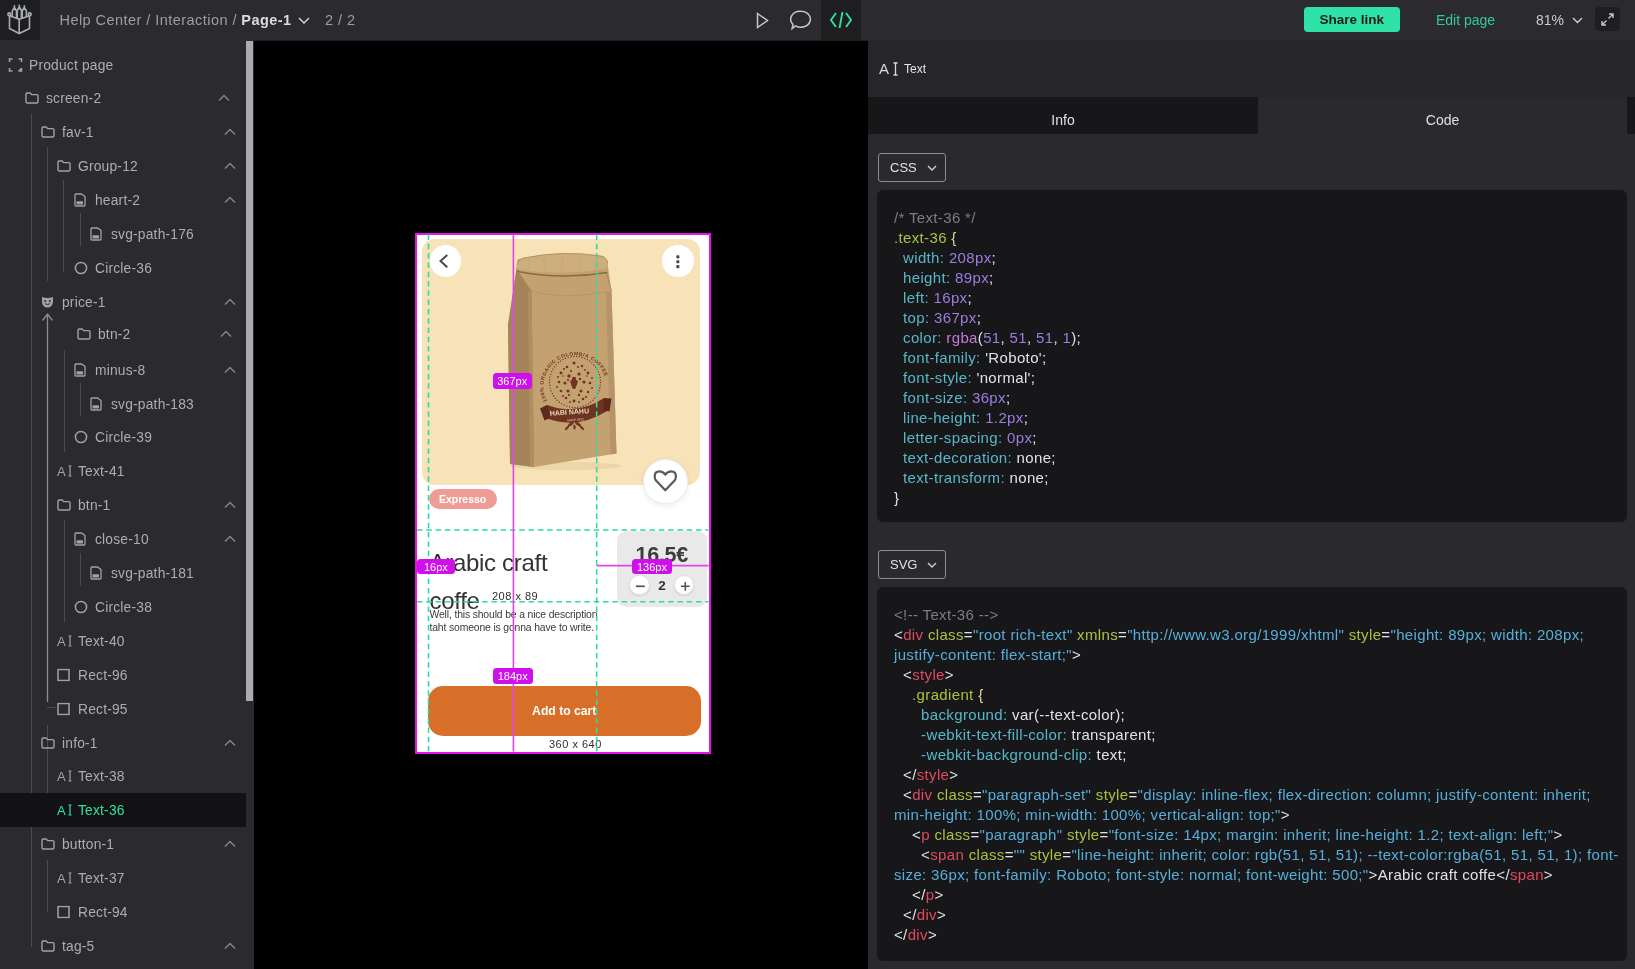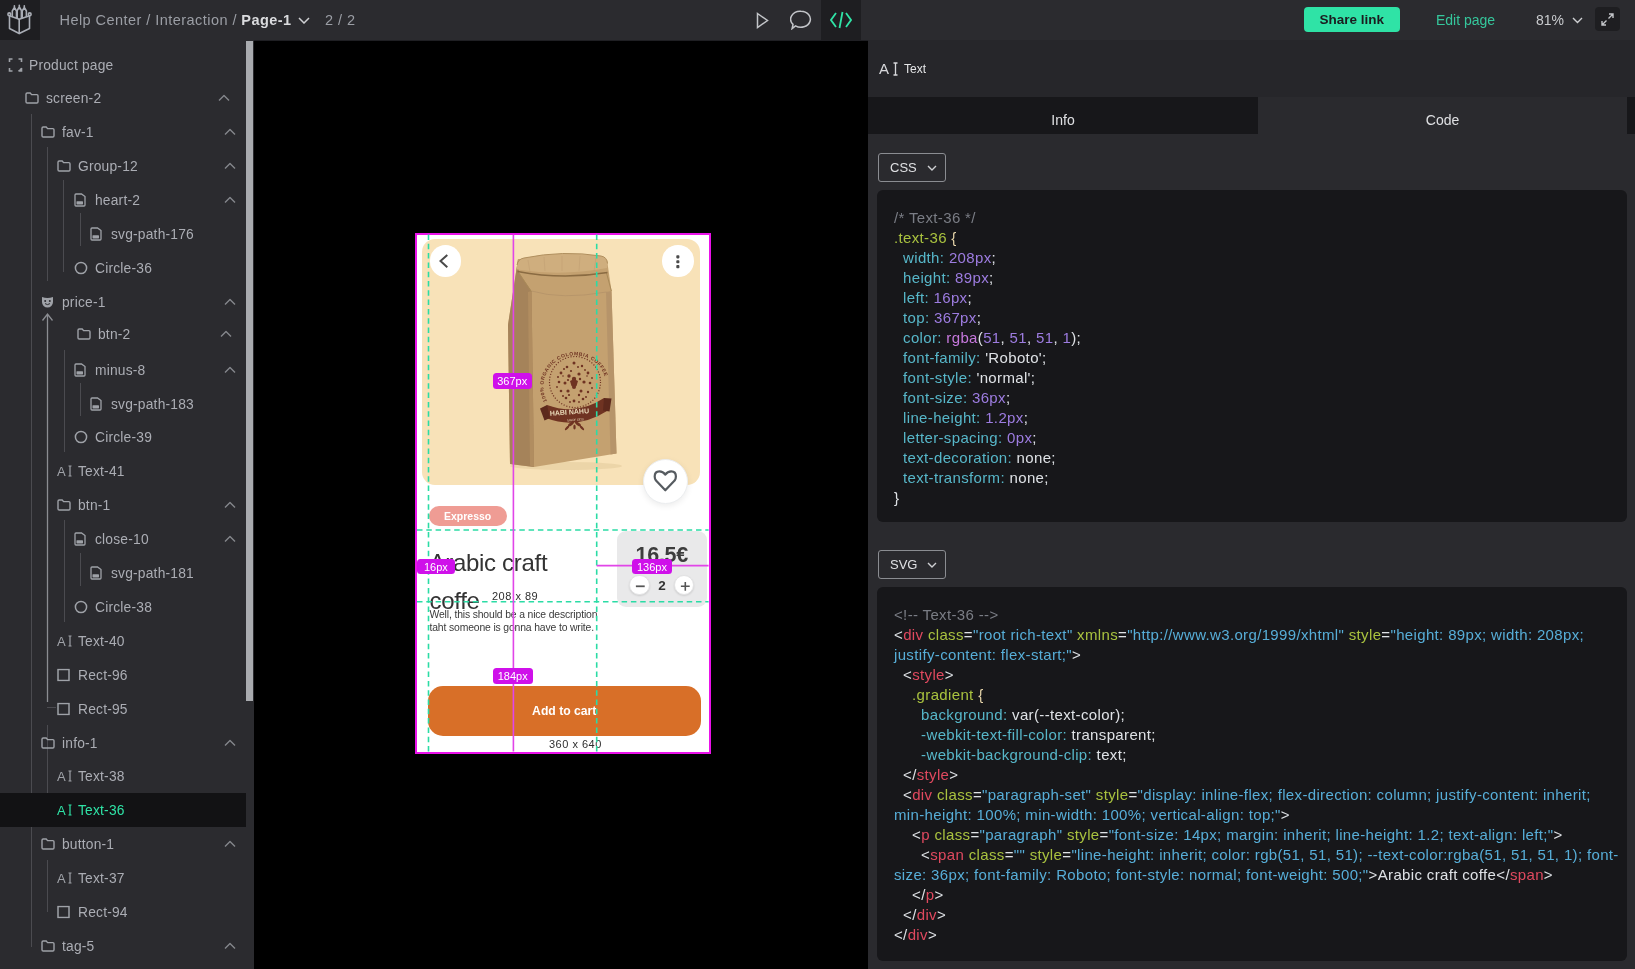--- a/index.html
+++ b/index.html
@@ -375,21 +375,21 @@
         <g fill="#4a4a4a">
           <rect x="14.3" y="10.3" width="3.1" height="3.1" rx="0.8"></rect>
           <rect x="14.3" y="15.2" width="3.1" height="3.1" rx="0.8"></rect>
           <rect x="14.3" y="20.1" width="3.1" height="3.1" rx="0.8"></rect>
         </g>
       </svg></div>
   <div style="position:absolute;left:226.1px;top:224.9px;width:45px;height:45px;border-radius:50%;background:#fff;border:1px solid #eceef0;box-shadow:0 2px 6px rgba(0,0,0,.08)">
     <svg width="43" height="43" viewBox="0 0 43 43">
         <path d="M21.3 30.3 L12 20.6 Q10.7 18.7 10.7 16.4 Q10.7 11.4 15.4 11.4 Q19 11.4 21.3 14.7 Q23.6 11.4 27.2 11.4 Q31.9 11.4 31.9 16.4 Q31.9 18.7 30.6 20.6 Z" fill="none" stroke="#565b60" stroke-width="2.2" stroke-linejoin="round"></path>
       </svg></div>
-  <div style="position:absolute;left:11.6px;top:271px;width:78px;height:20px;border-radius:10px;background:#ef9c94;color:#fff;font-size:10.5px;font-weight:bold;display:flex;align-items:center;justify-content:center">Expresso</div>
+  <div style="position:absolute;left:11.6px;top:254px;width:68px;height:20px;border-radius:10px;background:#ef9c94;color:#fff;font-size:10.5px;font-weight:bold;display:flex;align-items:center;justify-content:center">Expresso</div>
   <div style="position:absolute;left:12.5px;top:309px;font-size:24px;line-height:38.6px;font-weight:normal;color:#333;letter-spacing:-.3px">Arabic craft<br>coffe</div>
   <div style="position:absolute;left:75px;top:355.5px;font-size:11px;color:#2e2e2e;letter-spacing:.5px">208 x 89</div>
   <div style="position:absolute;left:200px;top:296.8px;width:89.5px;height:76px;background:#e9e9ea;border-radius:9px"></div>
   <div style="position:absolute;left:200px;top:308.5px;width:89.5px;text-align:center;font-size:21.5px;font-weight:bold;color:#3d3d3d;letter-spacing:-.3px">16.5€</div>
   <div style="position:absolute;left:212px;top:340px;width:20.6px;height:20.6px;border-radius:50%;background:#fff;border:1px solid #e3e3e4;box-shadow:0 1px 2px rgba(0,0,0,.12)"><svg width="20.6" height="20.6" viewBox="0 0 21 21">
         <path d="M6 10.5 h9" stroke="#555" stroke-width="1.8"></path>
       </svg></div>
   <div style="position:absolute;left:239px;top:343px;width:12px;text-align:center;font-size:13.5px;font-weight:bold;color:#333">2</div>
   <div style="position:absolute;left:256.5px;top:340px;width:20.6px;height:20.6px;border-radius:50%;background:#fff;border:1px solid #e3e3e4;box-shadow:0 1px 2px rgba(0,0,0,.12)"><svg width="20.6" height="20.6" viewBox="0 0 21 21">
         <path d="M6 10.5 h9 M10.5 6 v9" stroke="#555" stroke-width="1.6"></path>

